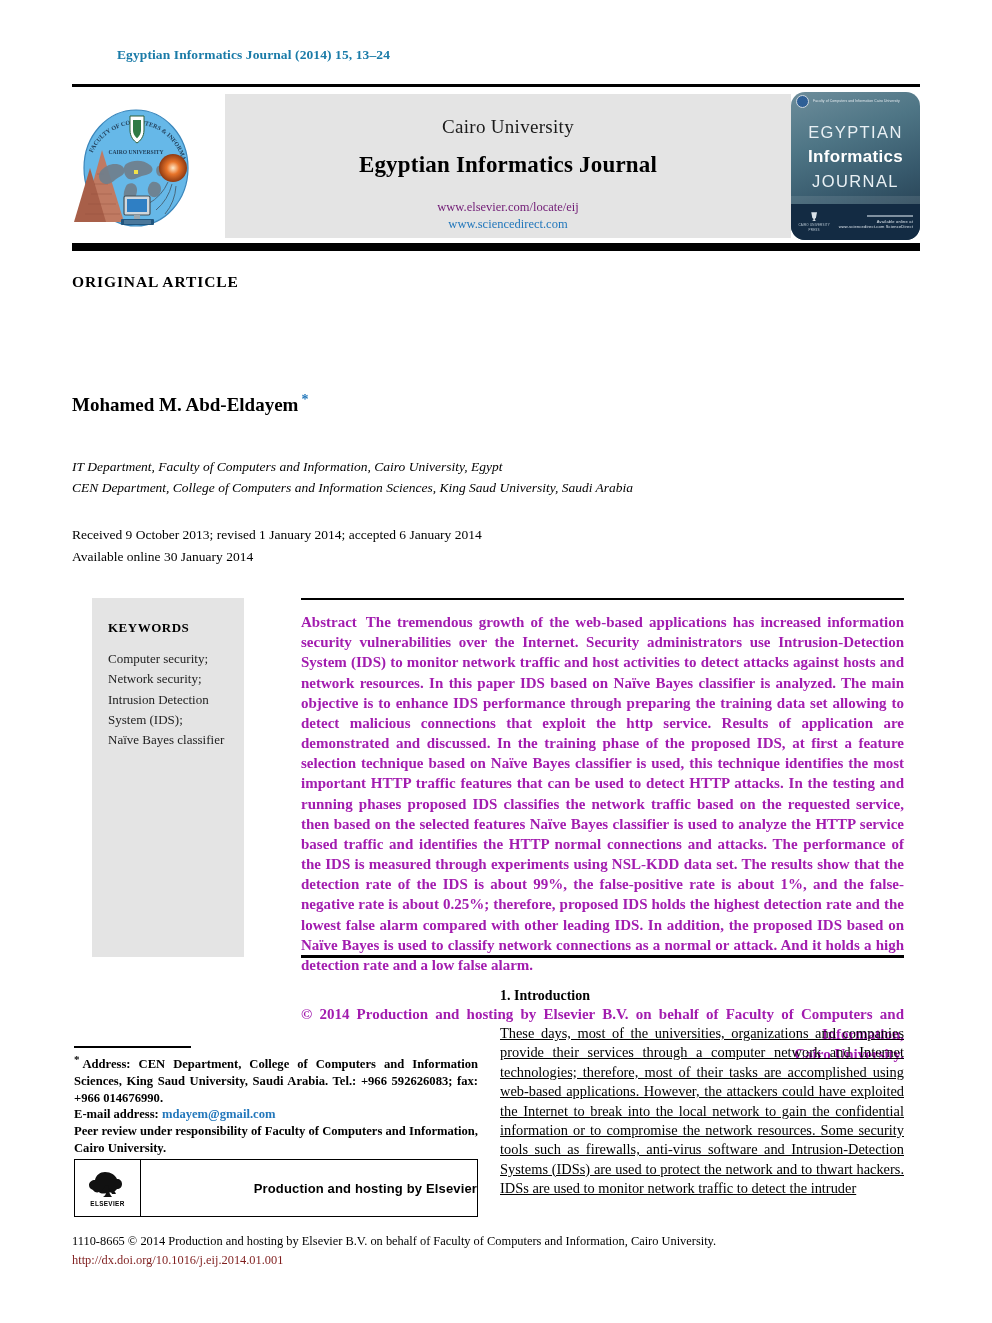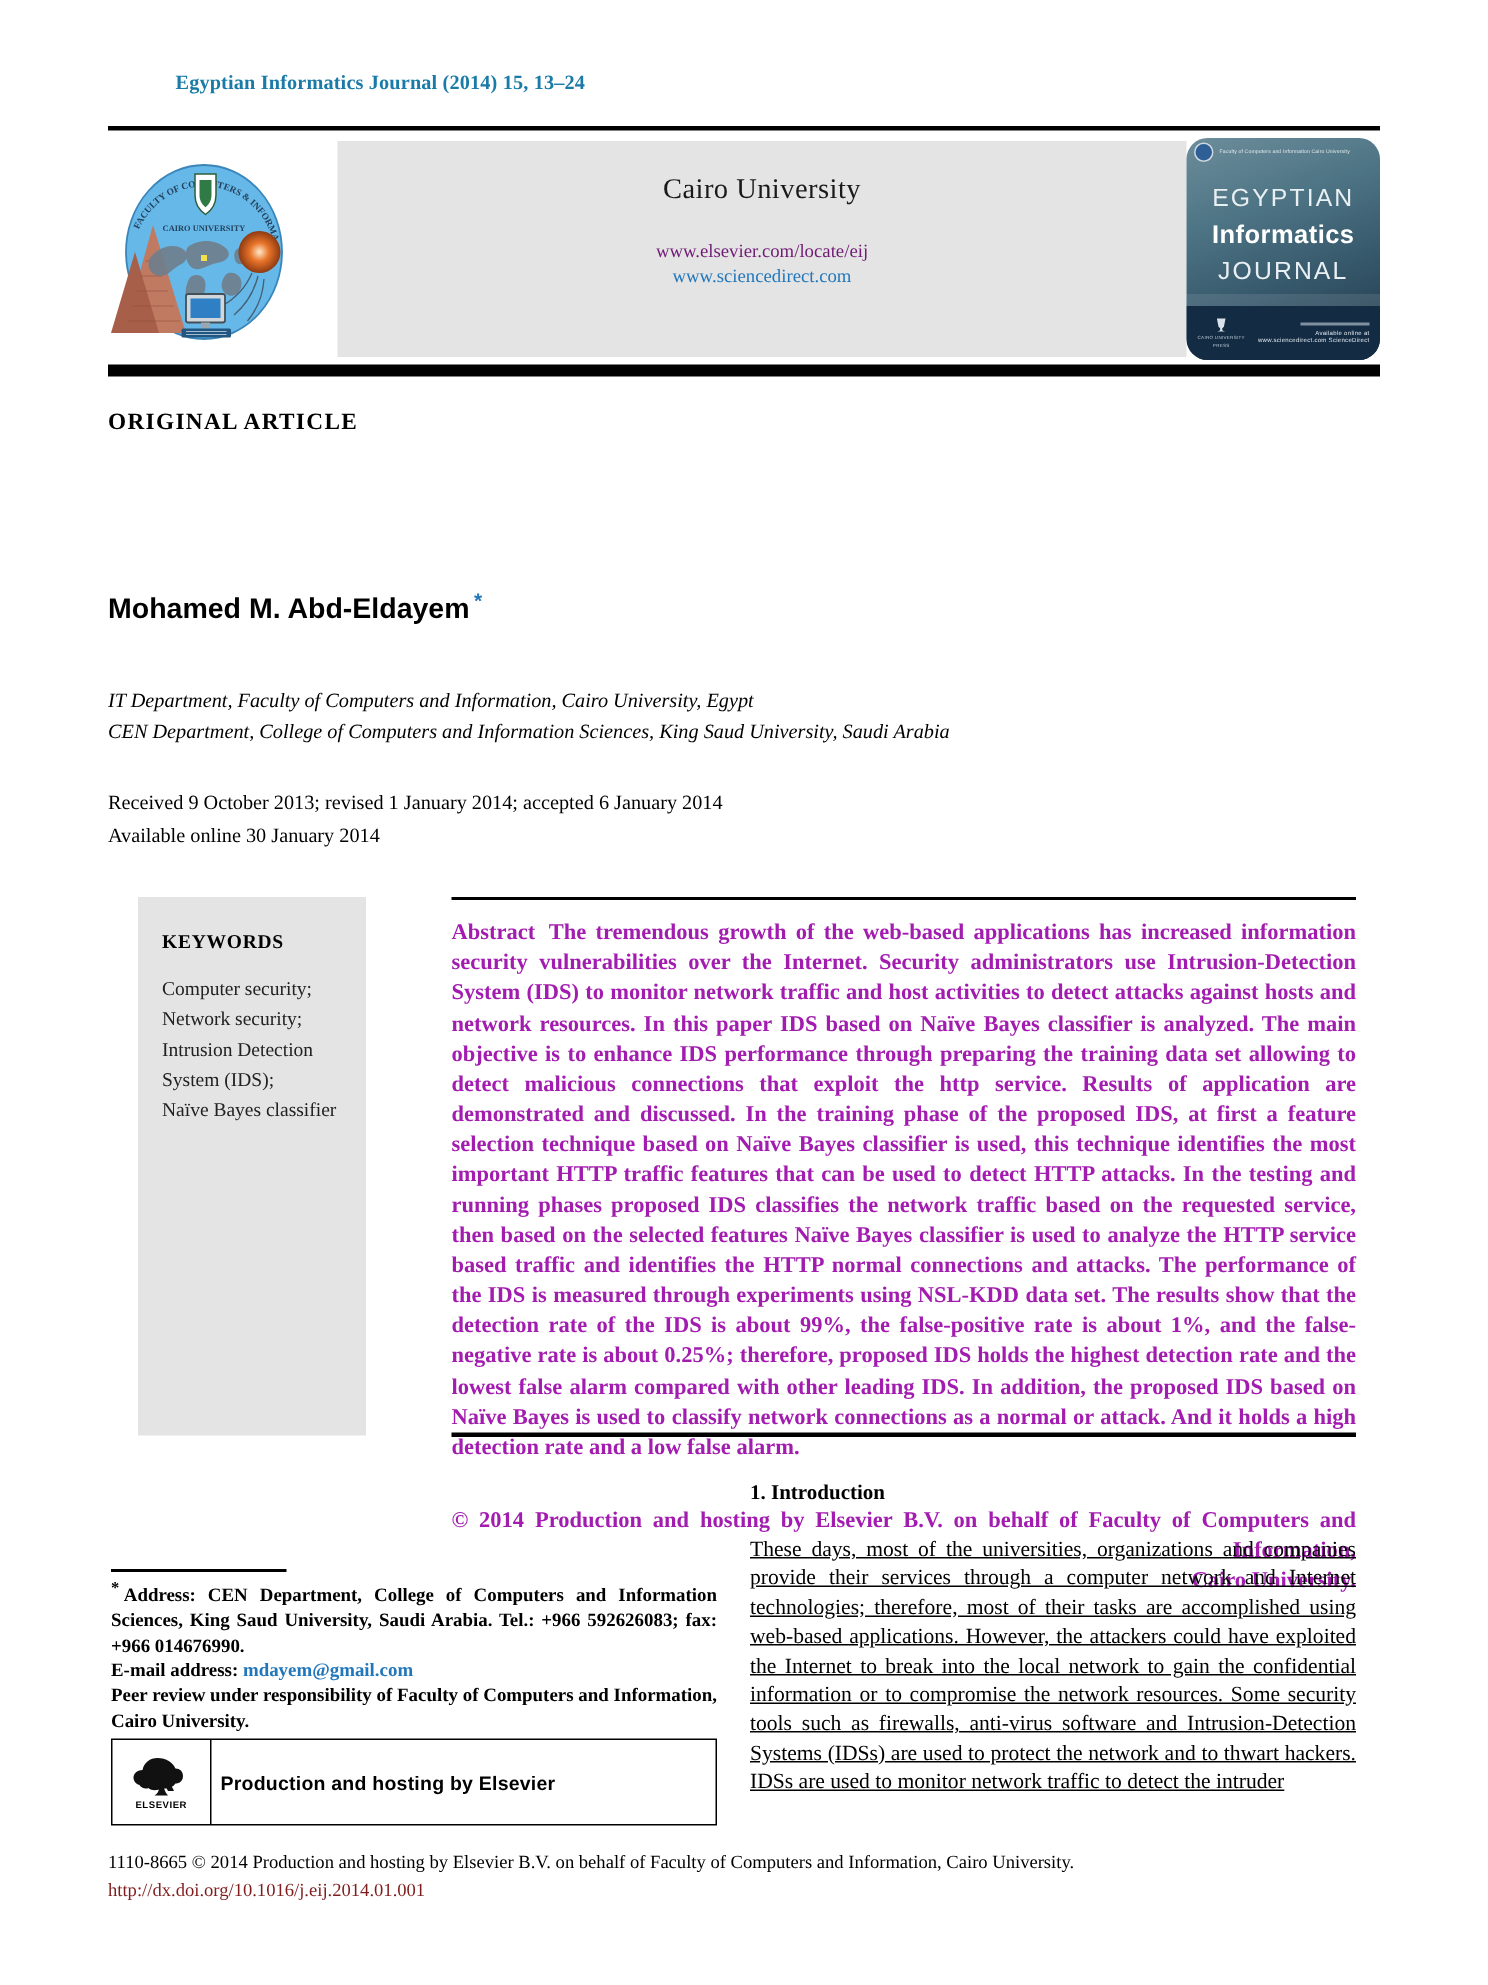--- a/index.html
+++ b/index.html
@@ -220,21 +220,21 @@
     font-family: "Liberation Serif", serif;
     font-size: 27px;
     font-weight: bold;
     letter-spacing: 0.3px;
     word-spacing: 5px;
   }
   .authors {
     position: absolute;
     left: 72px;
     top: 392px;
-    font-family: Liberation Sans, sans-serif;
+    font-family: Liberation Serif, serif;
     font-size: 19px;
     font-weight: bold;
   }
   .authors .star {
     color: #2277bb;
     font-size: 14px;
     vertical-align: super;
     margin-left: 3px;
   }
   .affil {
@@ -402,21 +402,21 @@
   .els-tree svg { display: block; }
   .els-word {
     font-family: "Liberation Sans", sans-serif;
     font-size: 6.4px;
     font-weight: bold;
     letter-spacing: 0.35px;
     margin-top: 1px;
   }
   .els-text {
     flex: 1;
-    text-align: left;
+    text-align: right;
     font-family: "Liberation Sans", sans-serif;
     font-size: 13px;
     font-weight: bold;
     letter-spacing: 0.15px;
     padding-left: 6px;
   }
 
   
   .bottom-copy {
     position: absolute;
@@ -487,20 +487,21 @@
         <rect x="62" y="121" width="6" height="4" fill="#9aa7b0"></rect>
         <rect x="49" y="125" width="33" height="6" rx="1" fill="#20567f"></rect>
         <g stroke="#cfe2f2" stroke-width="0.5">
           <path d="M52 127 h27 M52 129 h27"></path>
         </g>
       </svg>
     </div>
 
     <div class="masthead-center">
       <div class="mh-univ">Cairo University</div>
+      <div class="mh-journal">Egyptian Informatics Journal</div>
       <div class="mh-url1">www.elsevier.com/locate/eij</div>
       <div class="mh-url2">www.sciencedirect.com</div>
     </div>
 
     <div class="cover">
       <div class="cover-topbar">
         <div class="cover-seal"></div>
         <div class="cover-topbar-text">Faculty of Computers and Information
 Cairo University</div>
       </div>

